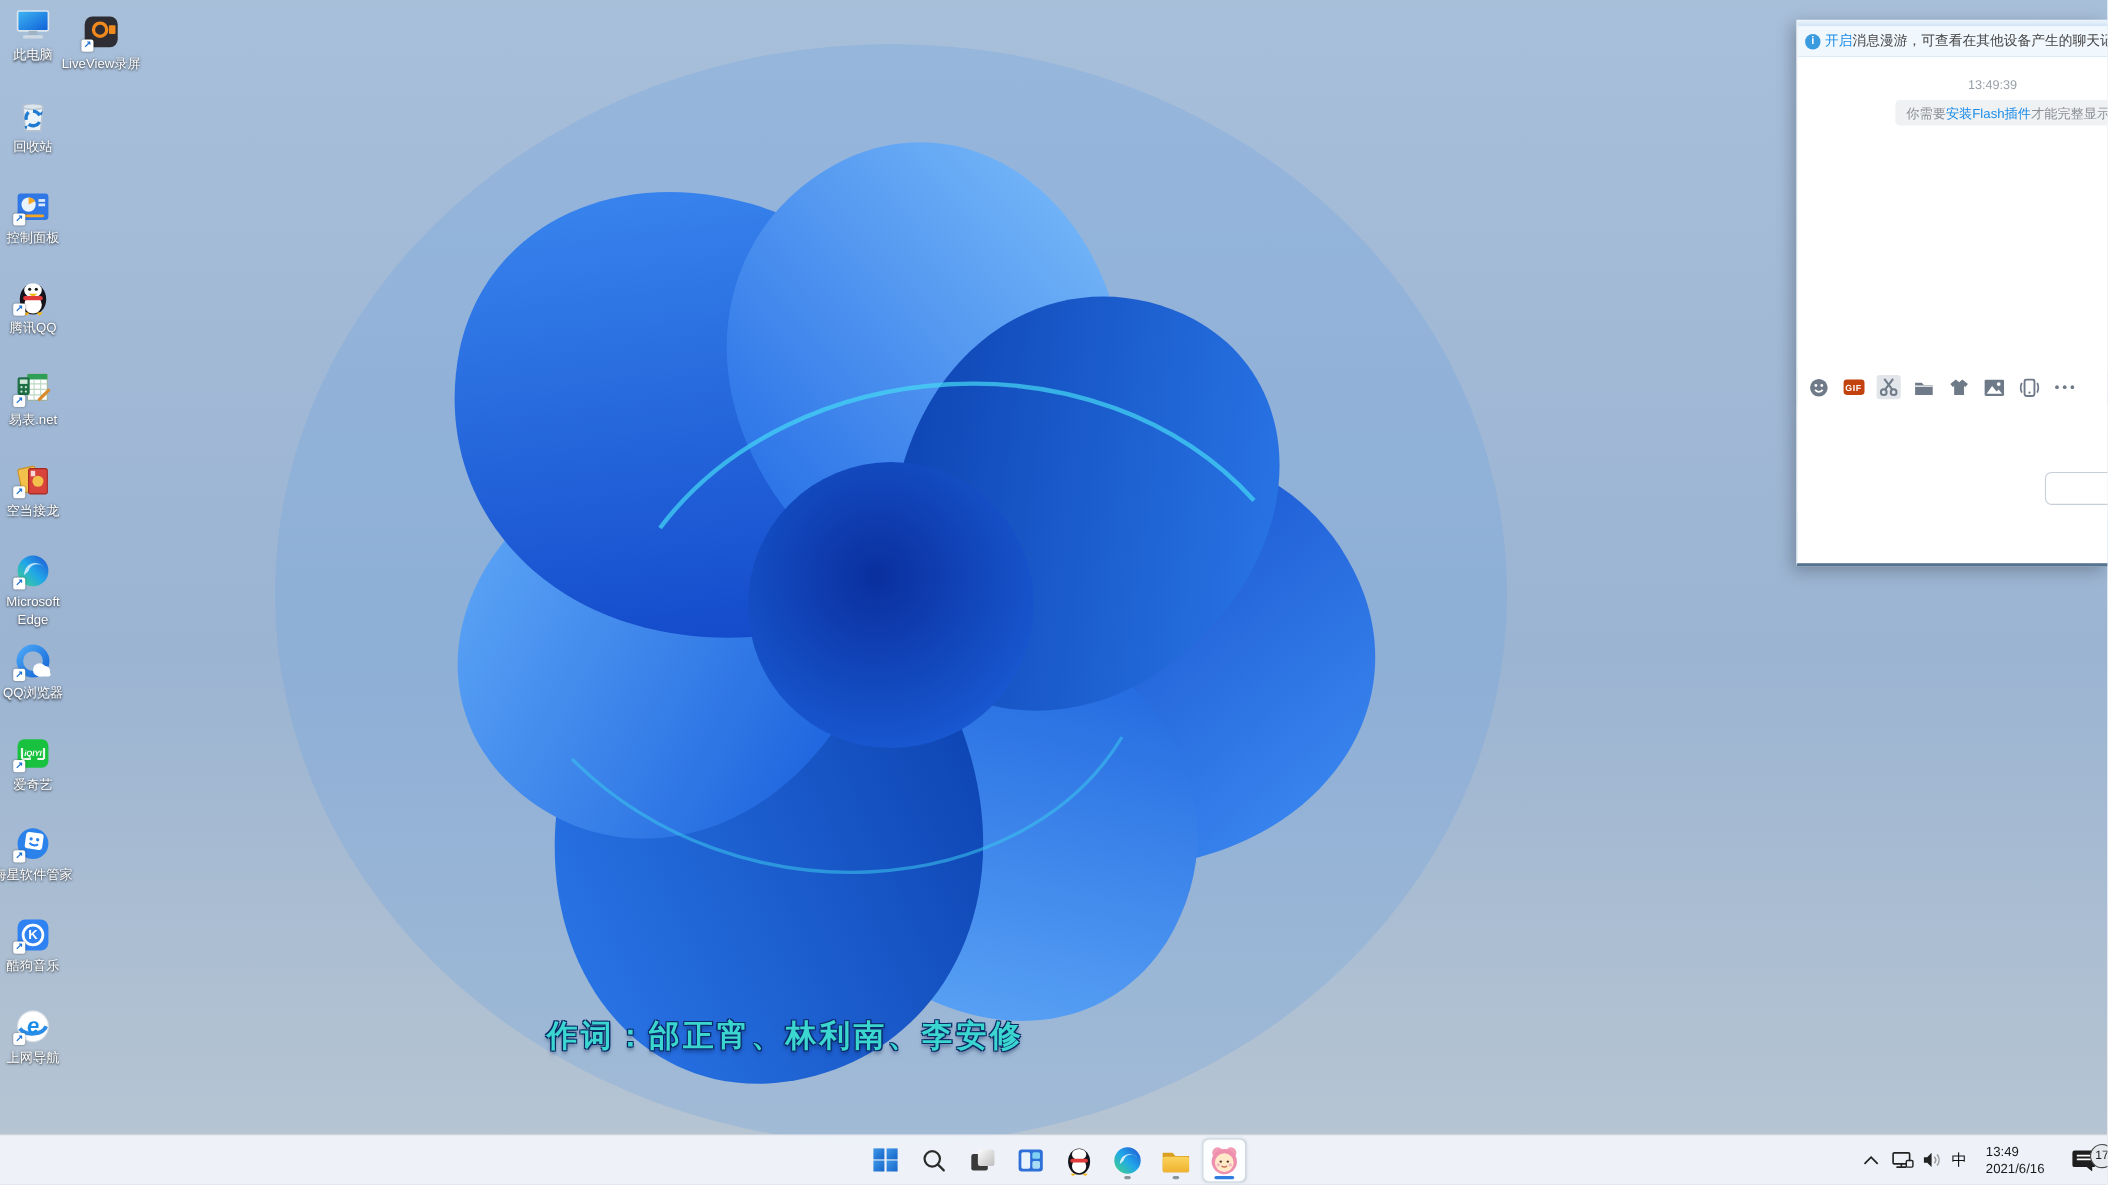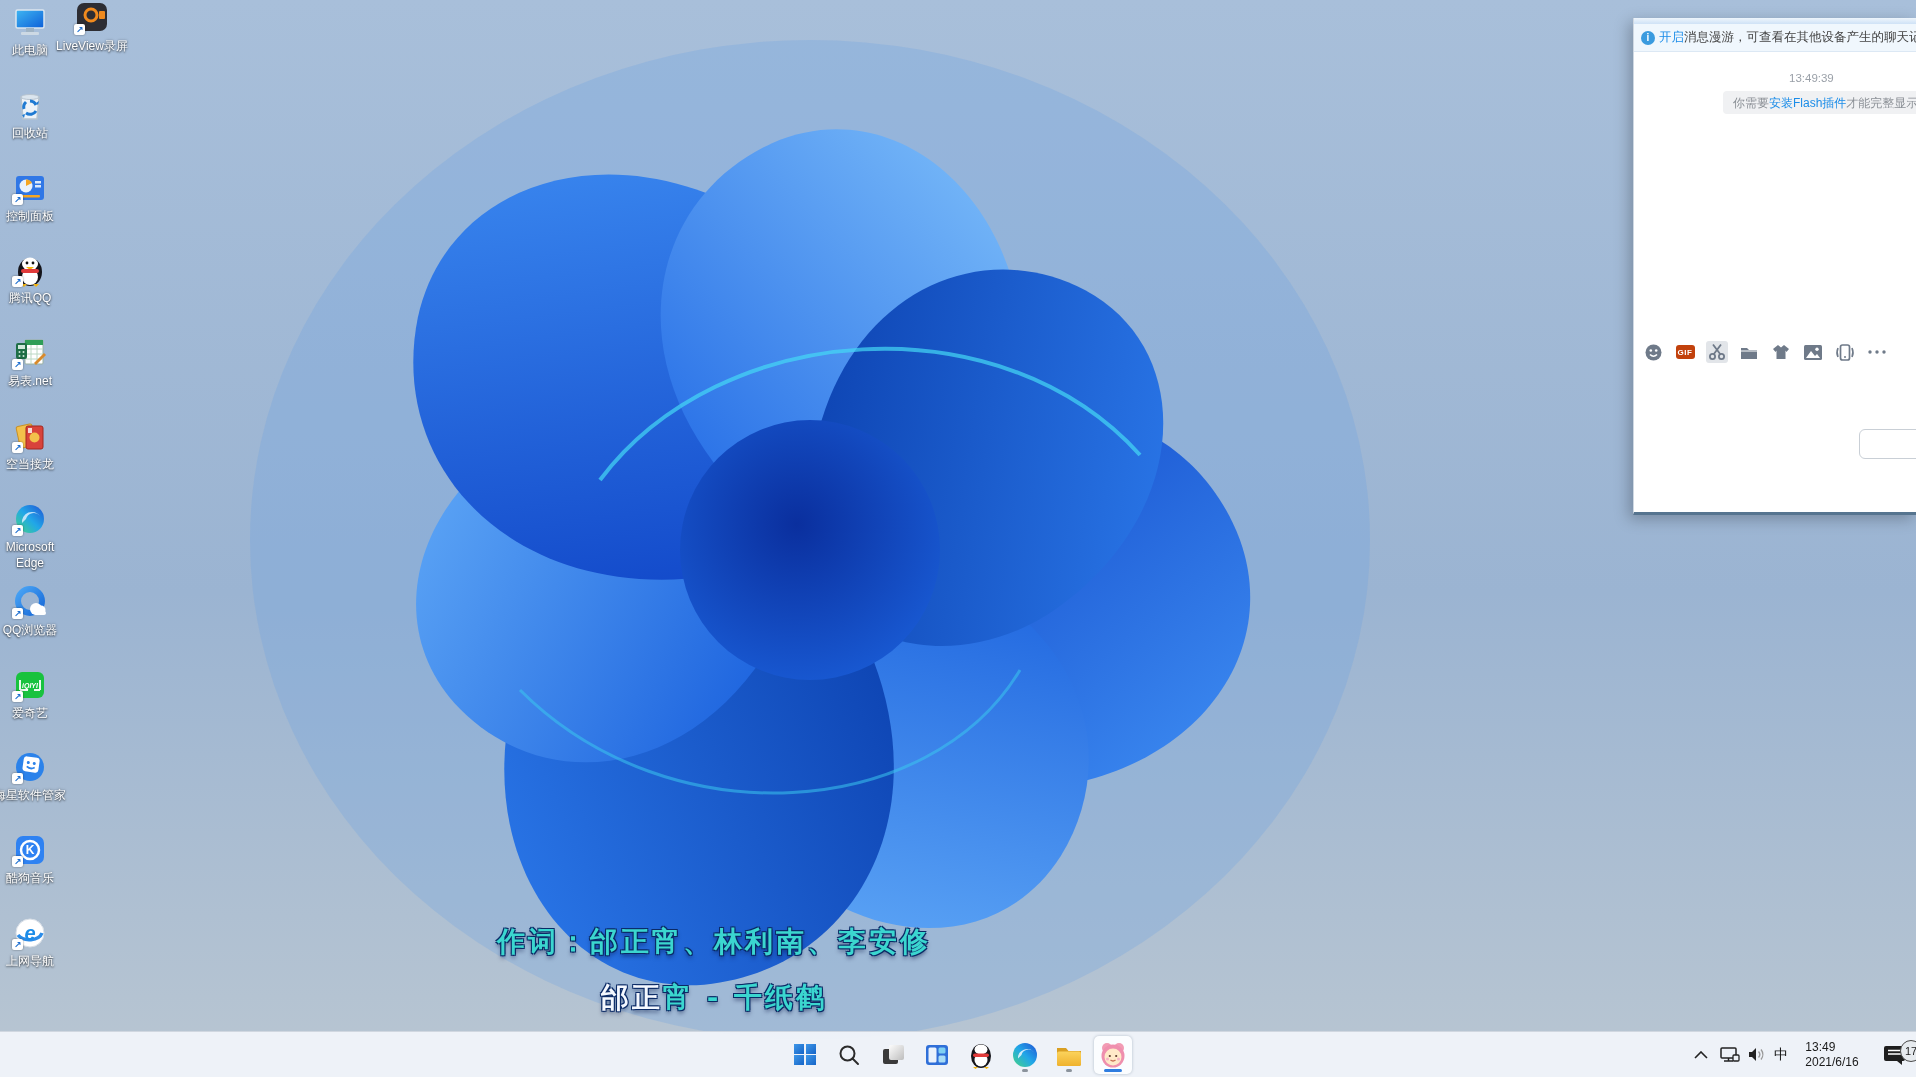--- a/index.html
+++ b/index.html
@@ -113,41 +113,40 @@
           <path d="M0 0 C150 -200 370 -170 430 -10 C480 130 340 265 150 235 C15 210 -55 85 0 0 Z" fill="url(#p3)"></path>
         </g>
       <circle r="130" fill="url(#core)"></circle>
       <path d="M-210 -70 C -90 -230 190 -250 330 -95" stroke="#45d8f5" stroke-width="4" fill="none" opacity=".7"></path>
       <path d="M210 120 C 120 270 -140 290 -290 140" stroke="#3ac6ee" stroke-width="3" fill="none" opacity=".55"></path>
     </g>
   </svg>
 
   <div class="lyrics">
     <div class="lyr-line cyan">作词：邰正宵、林利南、李安修</div>
-    <div class="lyr-line"><span class="sung">邰正</span><span class="cyan">宵 - 千纸鹤</span></div>
   </div>
 
   <div class="di" style="left:-8px;top:4px">
     <div class="ic">
       <svg width="36" height="36">
           <defs>
             <linearGradient id="mon" x1="0" y1="0" x2="1" y2="1">
               <stop offset="0" stop-color="#3fb6f2"></stop>
               <stop offset="1" stop-color="#0d5fd8"></stop>
             </linearGradient>
           </defs>
         <rect x="4" y="6" width="28" height="18" rx="1.5" fill="url(#mon)" stroke="#dce6ef" stroke-width="1.5"></rect>
         <rect x="14" y="24" width="8" height="4" fill="#9fb3c4"></rect>
           <rect x="9" y="28" width="18" height="3" rx="1" fill="#cdd9e4"></rect>
         </svg>
     </div>
     <div class="lab">此电脑</div>
   </div>
 
-  <div class="di" style="left:54px;top:0">
+  <div class="di" style="left:54px;top:12px">
     <div class="ic">
       <svg width="36" height="36">
           <rect x="3" y="3" width="30" height="28" rx="7" fill="#2d2d33"></rect>
         <circle cx="17" cy="15" r="6" fill="none" stroke="#f08a1e" stroke-width="3"></circle>
         <rect x="25" y="11" width="6" height="8" rx="1" fill="#f08a1e"></rect>
         </svg>
       <span class="badge"></span>
     </div>
     <div class="lab">LiveView录屏</div>
   </div>

